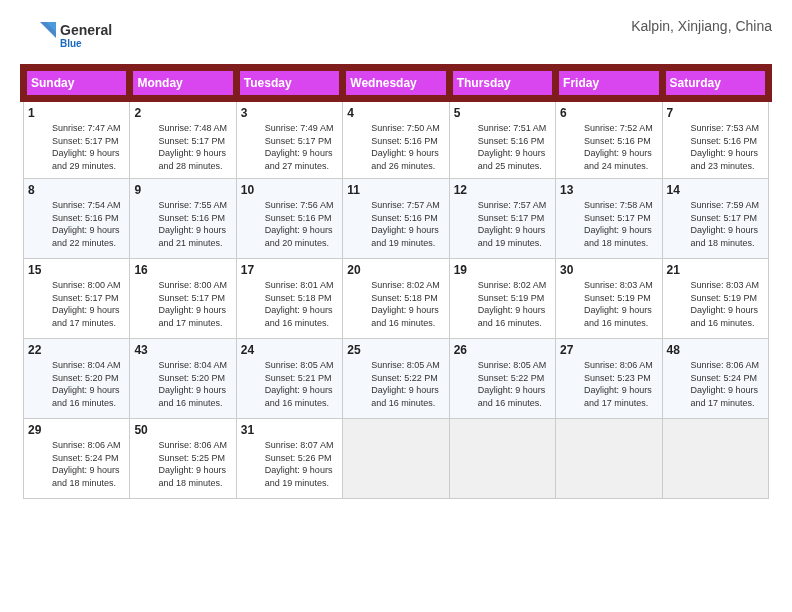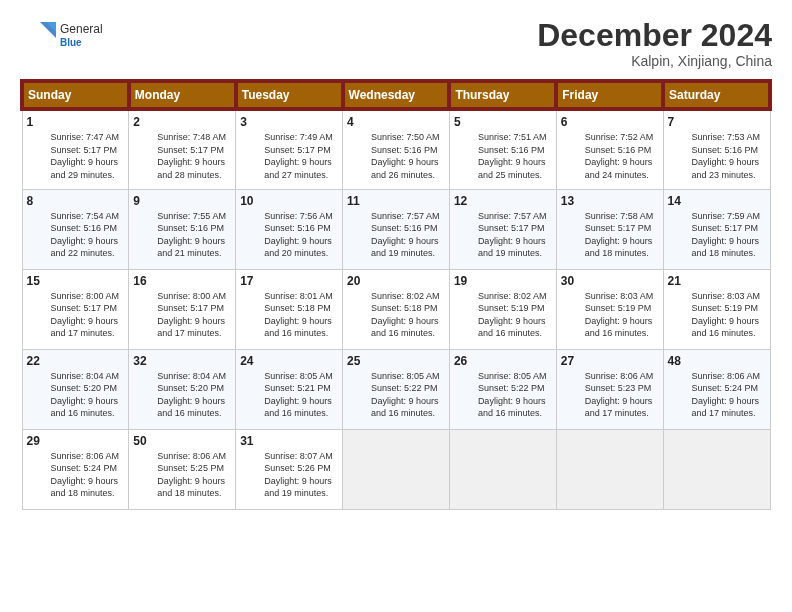--- a/index.html
+++ b/index.html
@@ -38,27 +38,27 @@
     .subtitle {
       font-size: 14px;
       color: #555;
     }
     table {
       width: 100%;
       border-collapse: collapse;
       table-layout: fixed;
     }
     thead tr th {
-      background: #a16207;
+      background: #d946ef;
       color: #fff;
       font-size: 12px;
       font-weight: bold;
       padding: 5px 4px;
       text-align: left;
-      border: 4px solid #7f1d1d;
+      border: 7px solid #7f1d1d;
     }
     tbody tr td {
       vertical-align: top;
       font-size: 9.5px;
       color: #333;
       padding: 4px 4px 3px 4px;
       border: 1px solid #ccc;
       height: 80px;
     }
     tbody tr:nth-child(even) td {
@@ -92,27 +92,26 @@
     <div class="logo">
   <div style="display:flex;align-items:center;">
     <div style="position:relative;width:36px;height:36px;margin-right:4px;">
       <svg viewBox="0 0 36 36" width="36" height="36">
         <rect width="36" height="36" fill="none"></rect>
         <polygon points="20,4 36,4 36,20" fill="#1a6abf" opacity="0.8"></polygon>
         <polygon points="26,4 36,4 36,14" fill="#4a9de0" opacity="0.9"></polygon>
       </svg>
     </div>
     <div style="line-height:1.15;">
-      <div style="font-size:12px;font-weight:normal;color:#333;">General</div>
+      <div style="font-size:14px;font-weight:bold;color:#333;">General</div>
       <div style="font-size:10px;font-weight:bold;color:#1a6abf;">Blue</div>
     </div>
   </div>
 </div>
     <div class="title-area">
-      <div class="month-title">December 2024</div>
       <div class="subtitle">Kalpin, Xinjiang, China</div>
     </div>
   </div>
 
   <table>
     <thead>
       <tr>
         <th>Sunday</th>
         <th>Monday</th>
         <th>Tuesday</th>
@@ -212,21 +211,21 @@
             <span class="day-num">21</span>
             <div class="cell-content">Sunrise: 8:03 AM<br>Sunset: 5:19 PM<br>Daylight: 9 hours and 16 minutes.</div>
           </td>
         </tr>
         <tr>
           <td>
             <span class="day-num">22</span>
             <div class="cell-content">Sunrise: 8:04 AM<br>Sunset: 5:20 PM<br>Daylight: 9 hours and 16 minutes.</div>
           </td>
           <td>
-            <span class="day-num">32</span>
+            <span class="day-num">43</span>
             <div class="cell-content">Sunrise: 8:04 AM<br>Sunset: 5:20 PM<br>Daylight: 9 hours and 16 minutes.</div>
           </td>
           <td>
             <span class="day-num">24</span>
             <div class="cell-content">Sunrise: 8:05 AM<br>Sunset: 5:21 PM<br>Daylight: 9 hours and 16 minutes.</div>
           </td>
           <td>
             <span class="day-num">25</span>
             <div class="cell-content">Sunrise: 8:05 AM<br>Sunset: 5:22 PM<br>Daylight: 9 hours and 16 minutes.</div>
           </td>

